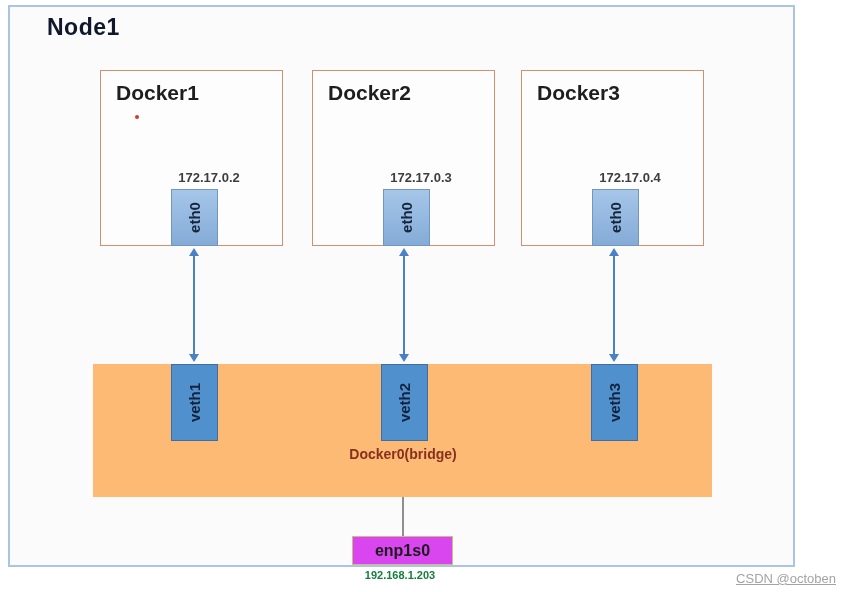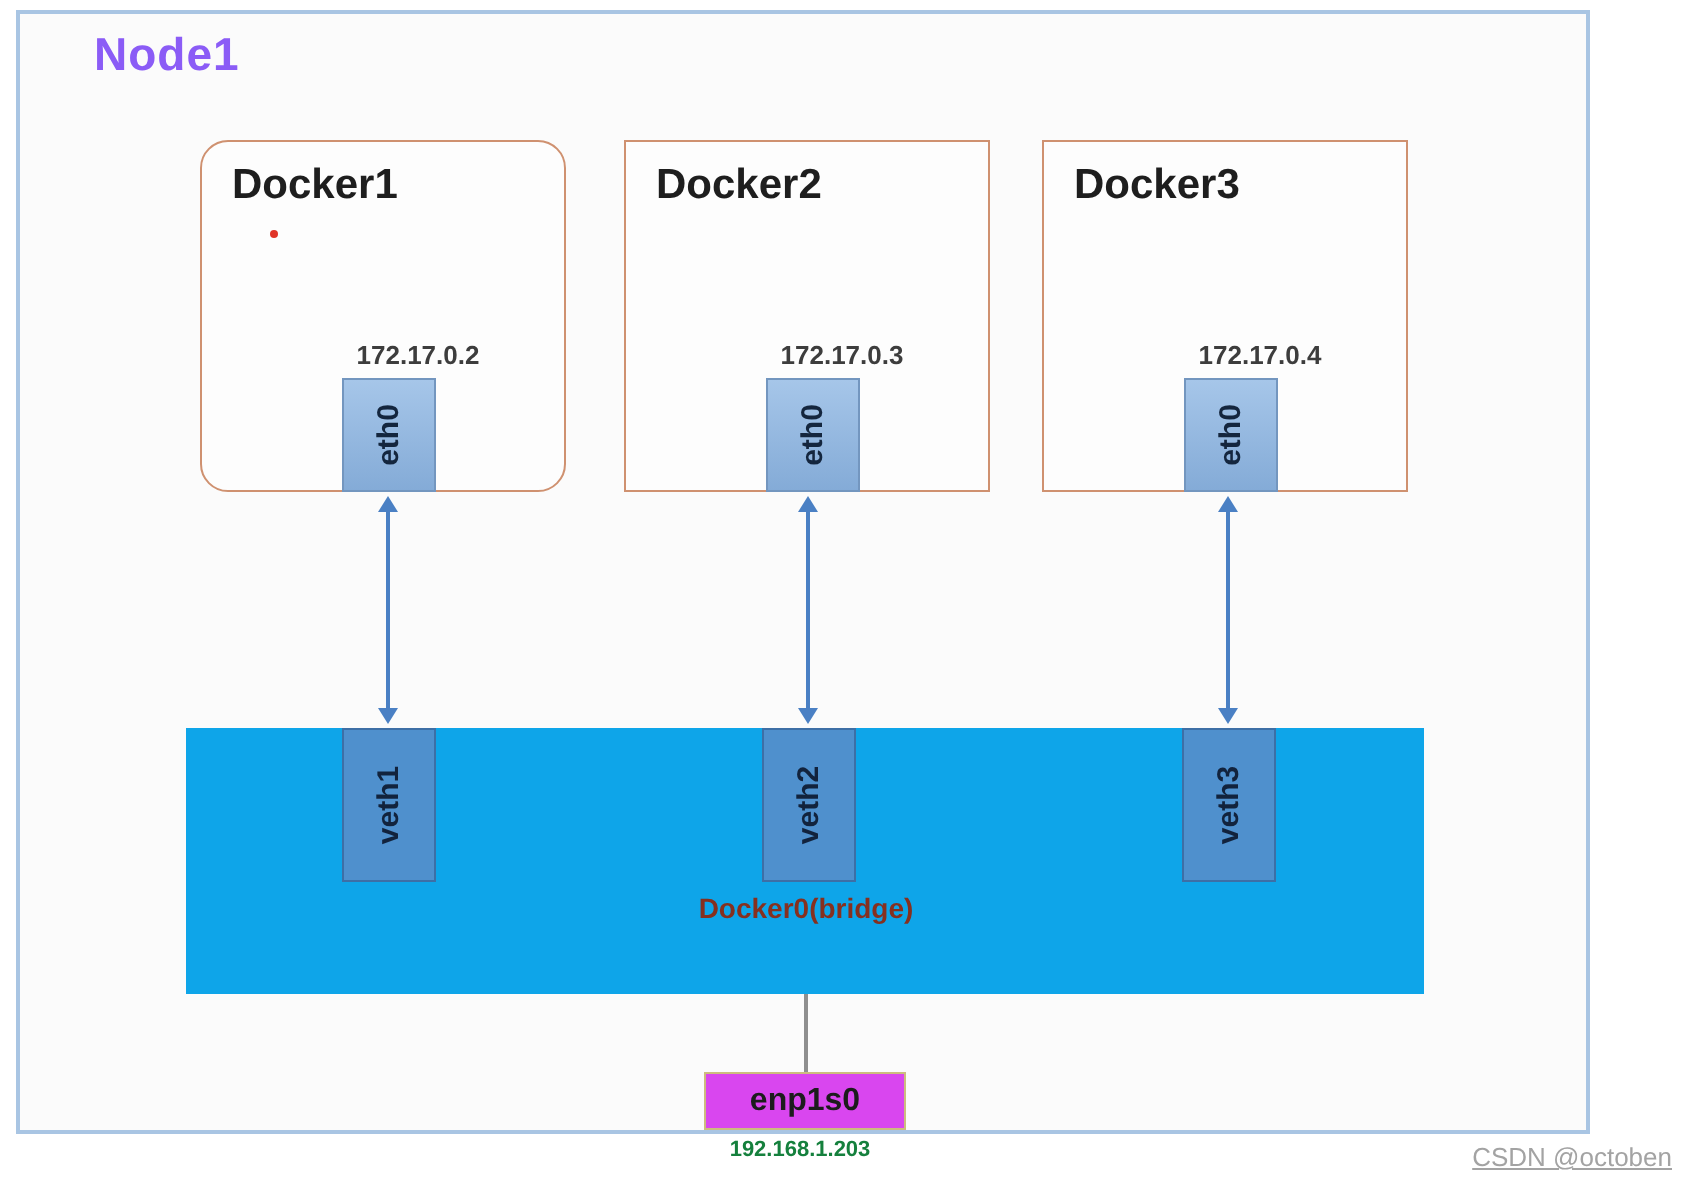--- a/index.html
+++ b/index.html
@@ -23,33 +23,33 @@
     left: 8px; top: 5px;
     width: 787px; height: 562px;
     border: 2px solid #a9c5e3;
     background: #fbfbfb;
   }
   .node-title {
     position: absolute;
     left: 47px; top: 14px;
     font-size: 23px;
     font-weight: 600;
-    color: #8b5cf6;
+    color: #0f172a;
     letter-spacing: 0.5px;
   }
 
   
   .docker-box {
     position: absolute;
     top: 70px;
     width: 183px; height: 176px;
     border: 1.5px solid #cf9170;
     background: #fdfdfd;
   }
-  .docker-box.d1 { left: 100px; border-radius: 14px; }
+  .docker-box.d1 { left: 100px; }
   .docker-box.d2 { left: 312px; }
   .docker-box.d3 { left: 521px; text-align: right; }
   .docker-title {
     position: absolute;
     left: 15px; top: 10px;
     font-size: 21px;
     font-weight: 600;
     color: #1e1e1e;
   }
   .red-dot {
@@ -111,21 +111,21 @@
     border-right: 5px solid transparent;
   }
   .arrow .head-up   { top: 0;    border-bottom: 8px solid #4a80c4; }
   .arrow .head-down { bottom: 0; border-top: 8px solid #4a80c4; }
 
   
   .bridge-box {
     position: absolute;
     left: 93px; top: 364px;
     width: 619px; height: 133px;
-    background: #0ea5e9;
+    background: #fdba74;
     padding-left: 12px;
   }
   .veth-box {
     position: absolute;
     top: 364px;
     width: 47px; height: 77px;
     background: #4f90cd;
     border: 1px solid #3d6fa6;
     display: flex; align-items: center; justify-content: center;
     z-index: 2;

